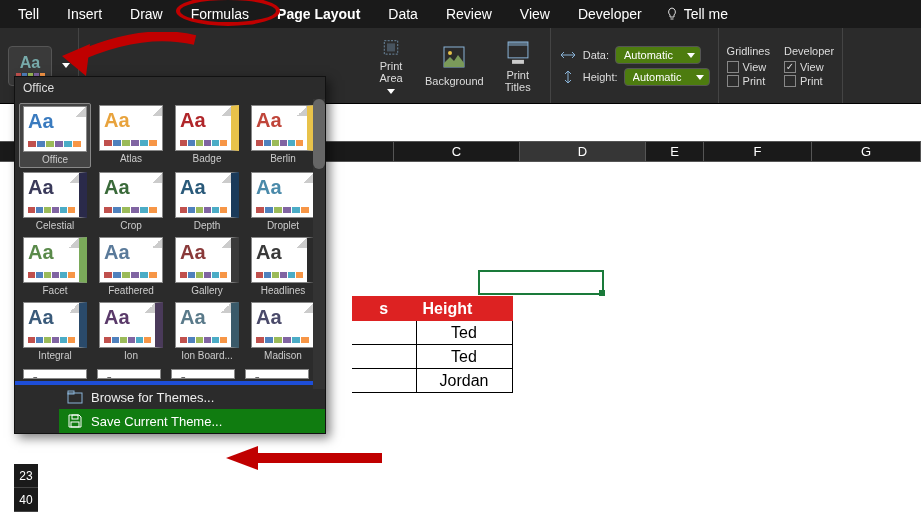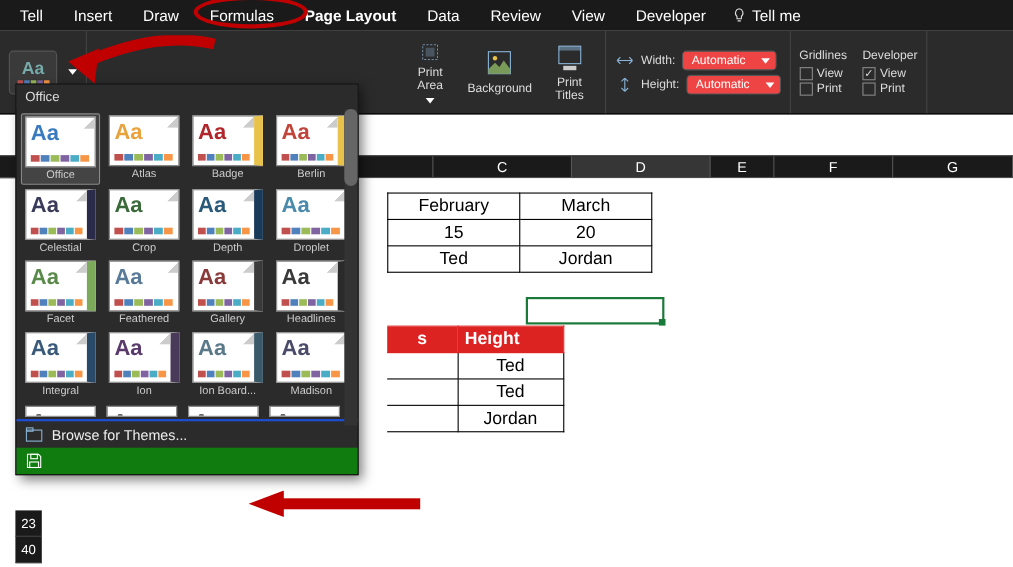--- a/index.html
+++ b/index.html
@@ -21,21 +21,21 @@
   .dd-caret { width: 0; height: 0; border-left: 4px solid transparent; border-right: 4px solid transparent; border-top: 5px solid #fff; margin-left: 4px; }
   
   .shadow-hidden { width: 280px; }
   
   .big-btn { display: flex; flex-direction: column; align-items: center; justify-content: center; padding: 4px 6px; min-width: 48px; height: 64px; gap: 4px; }
   .big-btn svg, .big-btn .icon-box { width: 28px; height: 28px; }
   .big-btn .lbl { font-size: 11px; text-align: center; line-height: 1.1; color: #ddd; }
   
   .wh-group { flex-direction: column; align-items: stretch; justify-content: center; gap: 4px; }
   .wh-row { display: flex; align-items: center; gap: 6px; font-size: 11px; color: #ddd; }
-  .wh-select { background: #ef4444; border: 1px solid #555; color: #fff; font-size: 11px; padding: 2px 22px 2px 8px; border-radius: 4px; appearance: none; position: relative; width: 86px; }
+  .wh-select { background: #4d7c0f; border: 1px solid #555; color: #fff; font-size: 11px; padding: 2px 22px 2px 8px; border-radius: 4px; appearance: none; position: relative; width: 86px; }
   .checks-col { display: flex; flex-direction: column; gap: 2px; }
   .checks-header { font-size: 11px; color: #ddd; margin-bottom: 2px; }
   .check-row { display: flex; align-items: center; gap: 4px; font-size: 11px; color: #ddd; }
   .chk { width: 12px; height: 12px; border: 1px solid #888; display: inline-flex; align-items: center; justify-content: center; font-size: 10px; }
   
   
   .col-headers { position: absolute; top: 141px; left: 0; right: 0; height: 21px; background: #1a1a1a; display: flex; color: #fff; font-size: 13px; border-top: 1px solid #555; border-bottom: 1px solid #555; }
   .col-h { border-right: 1px solid #555; display: flex; align-items: center; justify-content: center; }
   
   
@@ -45,21 +45,21 @@
   .theme-item { display: flex; flex-direction: column; align-items: center; padding: 2px; width: 72px; }
   .theme-item.selected { background: #444; border: 1px solid #888; border-radius: 2px; }
   .thumb { width: 64px; height: 46px; background: #fff; border: 1px solid #888; display: flex; flex-direction: column; justify-content: space-between; padding: 4px; position: relative; overflow: hidden; }
   .thumb .aa { font-size: 20px; font-weight: bold; line-height: 1; }
   .thumb .sw-row { display: flex; gap: 1px; }
   .thumb .sw-row span { width: 8px; height: 6px; }
   .thumb .fold { position: absolute; top: 0; right: 0; width: 10px; height: 10px; background: linear-gradient(135deg, transparent 50%, #ccc 50%); }
   .theme-name { font-size: 10px; color: #ccc; margin-top: 2px; max-width: 64px; overflow: hidden; text-overflow: ellipsis; white-space: nowrap; }
   .dd-scroll { position: absolute; right: 0; top: 22px; bottom: 44px; width: 12px; background: #333; }
   .dd-scroll .sthumb { background: #666; width: 100%; height: 70px; border-radius: 6px; }
-  .dd-footer { border-top: 2px solid #1d4ed8; }
+  .dd-footer { border-top: 4px solid #1d4ed8; padding-left: 44px; }
   .dd-footer .f-row { display: flex; align-items: center; gap: 8px; padding: 4px 8px; font-size: 13px; color: #eee; }
   .dd-footer .f-row.save { background: #107c10; color: #fff; }
   .f-icon { width: 16px; height: 16px; }
   
   
   .sheet { position: absolute; top: 162px; left: 42px; right: 0; bottom: 0; background: #fff; }
   .tbl { position: absolute; border-collapse: collapse; font-size: 16px; }
   .tbl td, .tbl th { border: 1px solid #000; padding: 2px 8px; text-align: center; min-width: 64px; height: 24px; }
   .t1 { top: 13px; left: 310px; }
   .t2 { top: 134px; left: 310px; }
@@ -139,21 +139,21 @@
         </svg>
       <span class="lbl" style="white-space:pre">Print
 Titles</span>
     </div>
   </div>
   <div class="ribbon-group wh-group">
     <div class="wh-row">
       <svg width="18" height="14">
           <path d="M2 7h14M2 7l3-3M2 7l3 3M16 7l-3-3M16 7l-3 3" stroke="#8ab4d8" fill="none"></path>
         </svg>
-      <span>Width:</span>
+      <span>Data:</span>
       <div style="position:relative">
         <select class="wh-select"><option>Automatic</option></select>
         <div class="dd-caret" style="position:absolute;right:6px;top:7px"></div>
       </div>
     </div>
     <div class="wh-row">
       <svg width="18" height="14">
           <path d="M9 1v12M9 1l-3 3M9 1l3 3M9 13l-3-3M9 13l3-3" stroke="#8ab4d8" fill="none"></path>
         </svg>
       <span>Height:</span>
@@ -475,41 +475,26 @@
           <rect x="1" y="2" width="6" height="3" fill="none" stroke="#8ab4d8"></rect>
         </svg>
       <span>Browse for Themes...</span>
     </div>
     <div class="f-row save">
       <svg class="f-icon" viewBox="0 0 16 16">
           <path d="M2 2h10l2 2v10H2z" fill="none" stroke="#fff"></path>
           <rect x="5" y="2" width="6" height="4" fill="none" stroke="#fff"></rect>
           <rect x="4" y="9" width="8" height="5" fill="none" stroke="#fff"></rect>
         </svg>
+      <span>Save Current Theme...</span>
     </div>
   </div>
 </div>
 
 <div class="sheet">
-  <table class="tbl t1">
-    <tbody>
-        <tr>
-          <td style="width:120px">February</td>
-          <td style="width:120px">March</td>
-        </tr>
-    <tr>
-          <td>15</td>
-          <td>20</td>
-        </tr>
-    <tr>
-          <td>Ted</td>
-          <td>Jordan</td>
-        </tr>
-  </tbody>
-    </table>
   <div class="sel-cell"></div>
   <table class="tbl t2">
     <tbody>
         <tr>
           <th style="width:22px;border-left:none">s</th>
           <th style="width:96px;text-align:left;padding-left:6px">Height</th>
         </tr>
     <tr>
           <td style="border-left:none"></td>
           <td>Ted</td>

